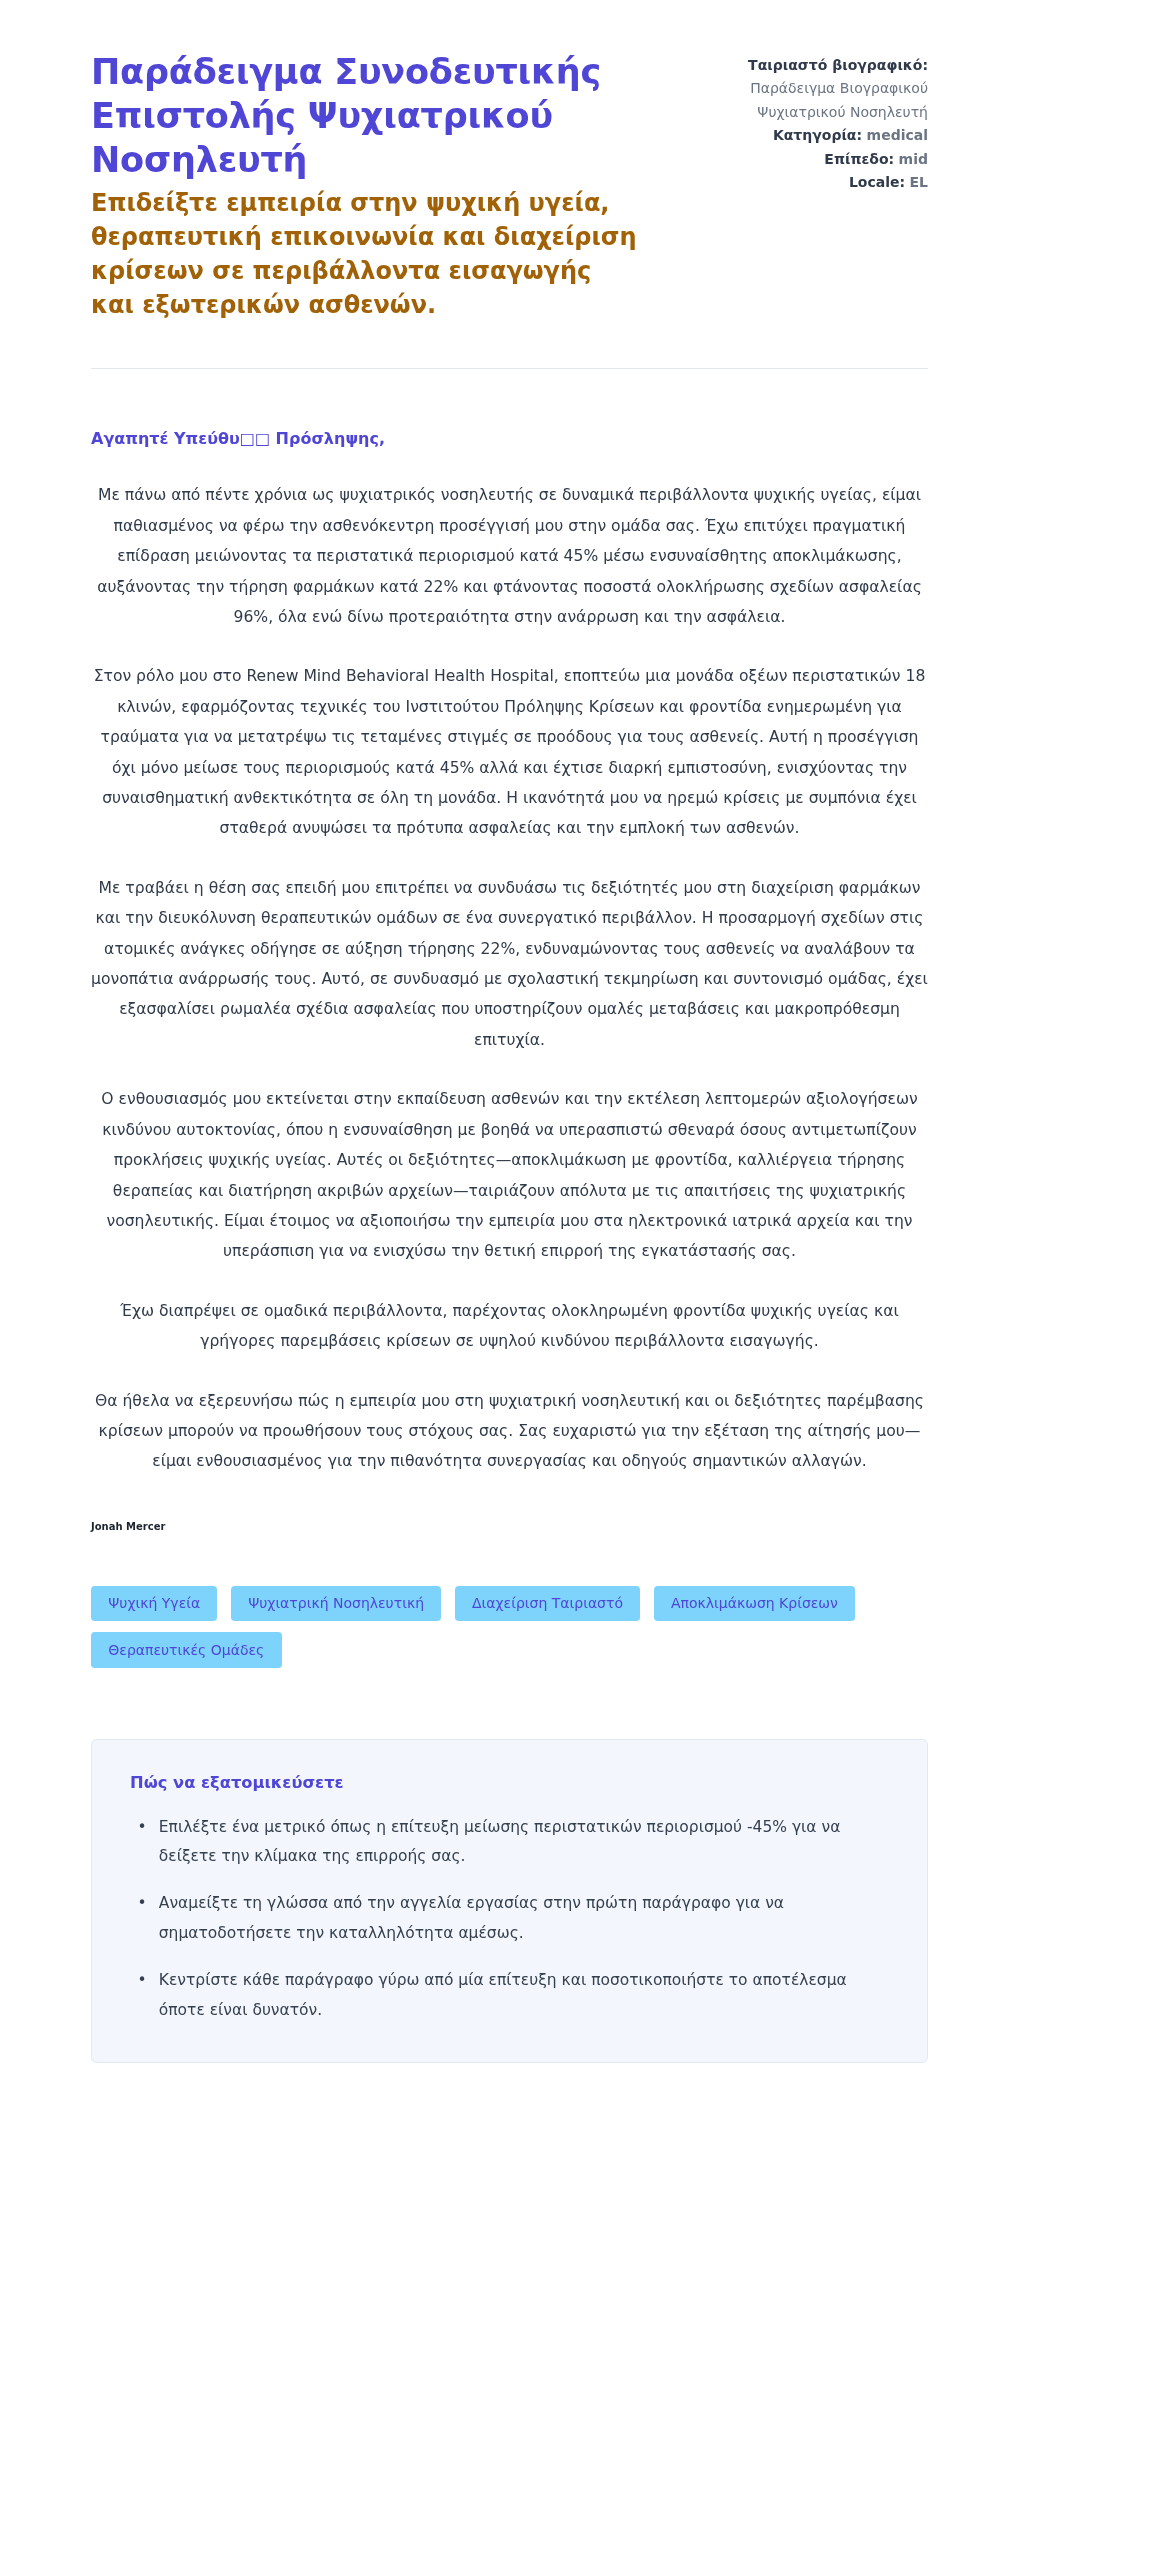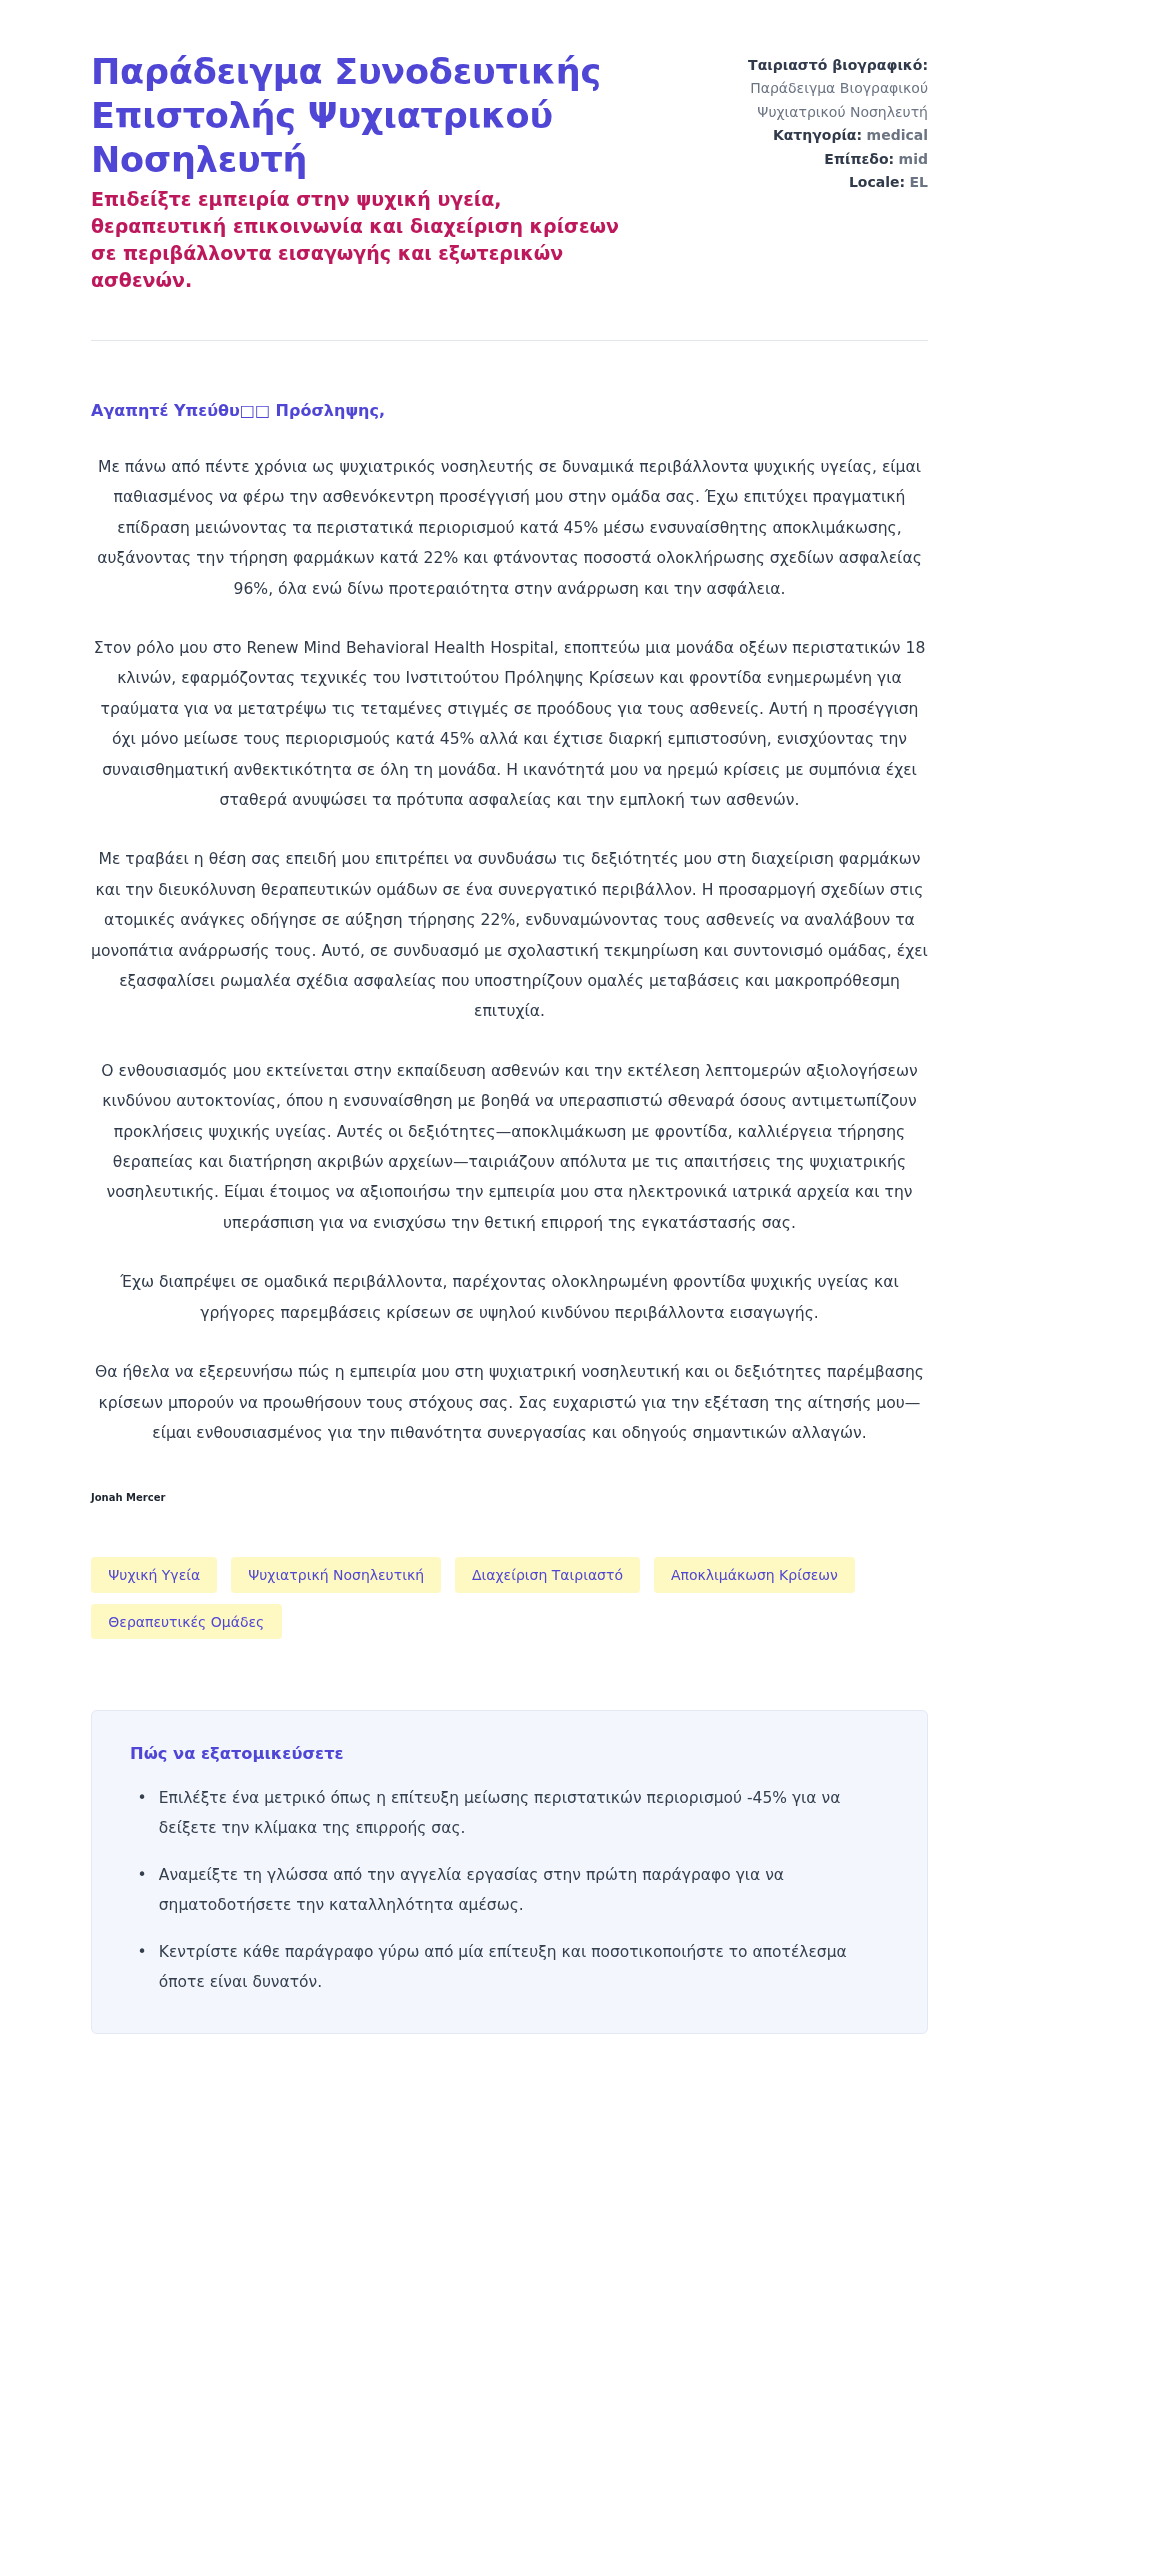--- a/index.html
+++ b/index.html
@@ -33,24 +33,24 @@
 
   .doc-title {
     font-size: 35px;
     line-height: 1.26;
     font-weight: 700;
     color: #4f46d6;
     margin: 0 0 1.9px 0;
     letter-spacing: -0.2px;
   }
   .doc-subtitle {
-    font-size: 19px;
+    font-size: 24px;
     line-height: 1.42;
     font-weight: 700;
-    color: #be185d;
+    color: #a16207;
     margin: 3.8px 0 0 0;
   }
 
   .header-meta {
     flex: 0 0 auto;
     text-align: right;
     font-size: 14px;
     line-height: 1.68;
     color: #596373;
     padding-top: 3.8px;
@@ -104,21 +104,21 @@
 
   
   .tags {
     display: flex;
     flex-wrap: wrap;
     gap: 11.5px 13.4px;
     margin-top: 54px;
     max-width: 921px;
   }
   .tag {
-    background: #fef9c3;
+    background: #7dd3fc;
     color: #4f46d6;
     font-size: 14px;
     line-height: 1;
     padding: 10.6px 17.3px;
     border-radius: 3.8px;
     white-space: nowrap;
   }
 
   
   .callout {

